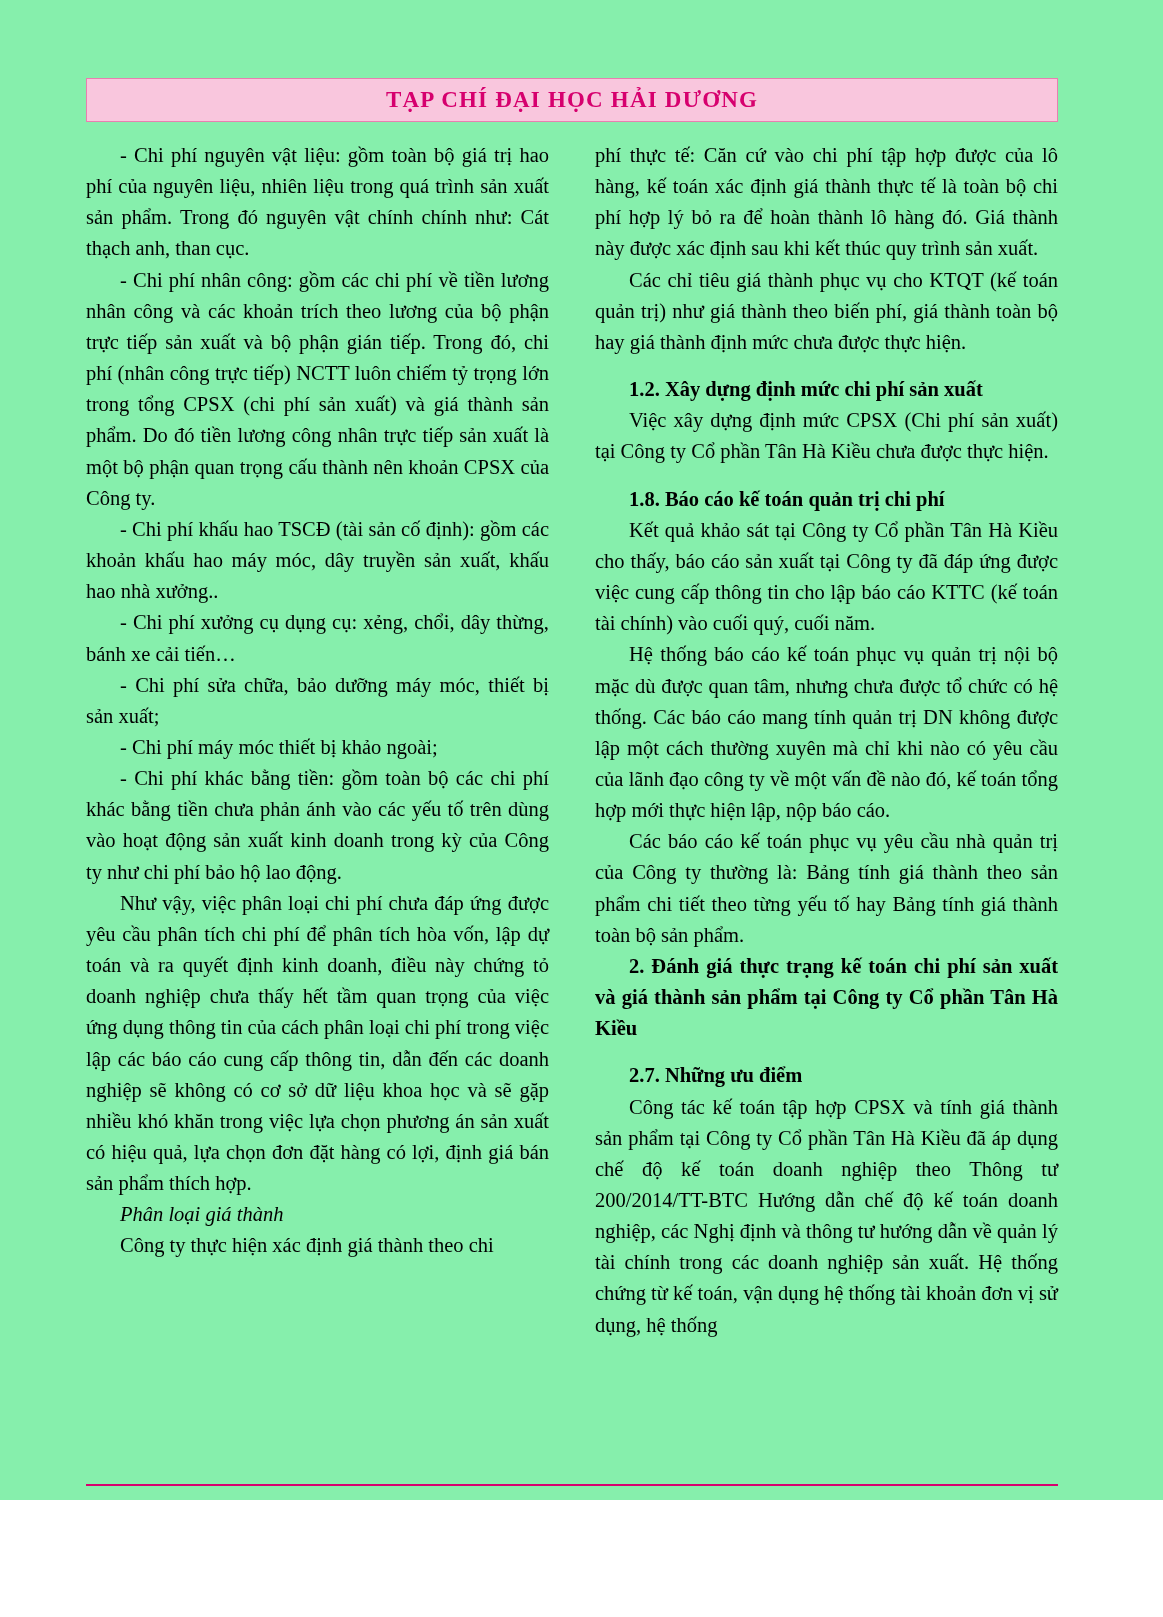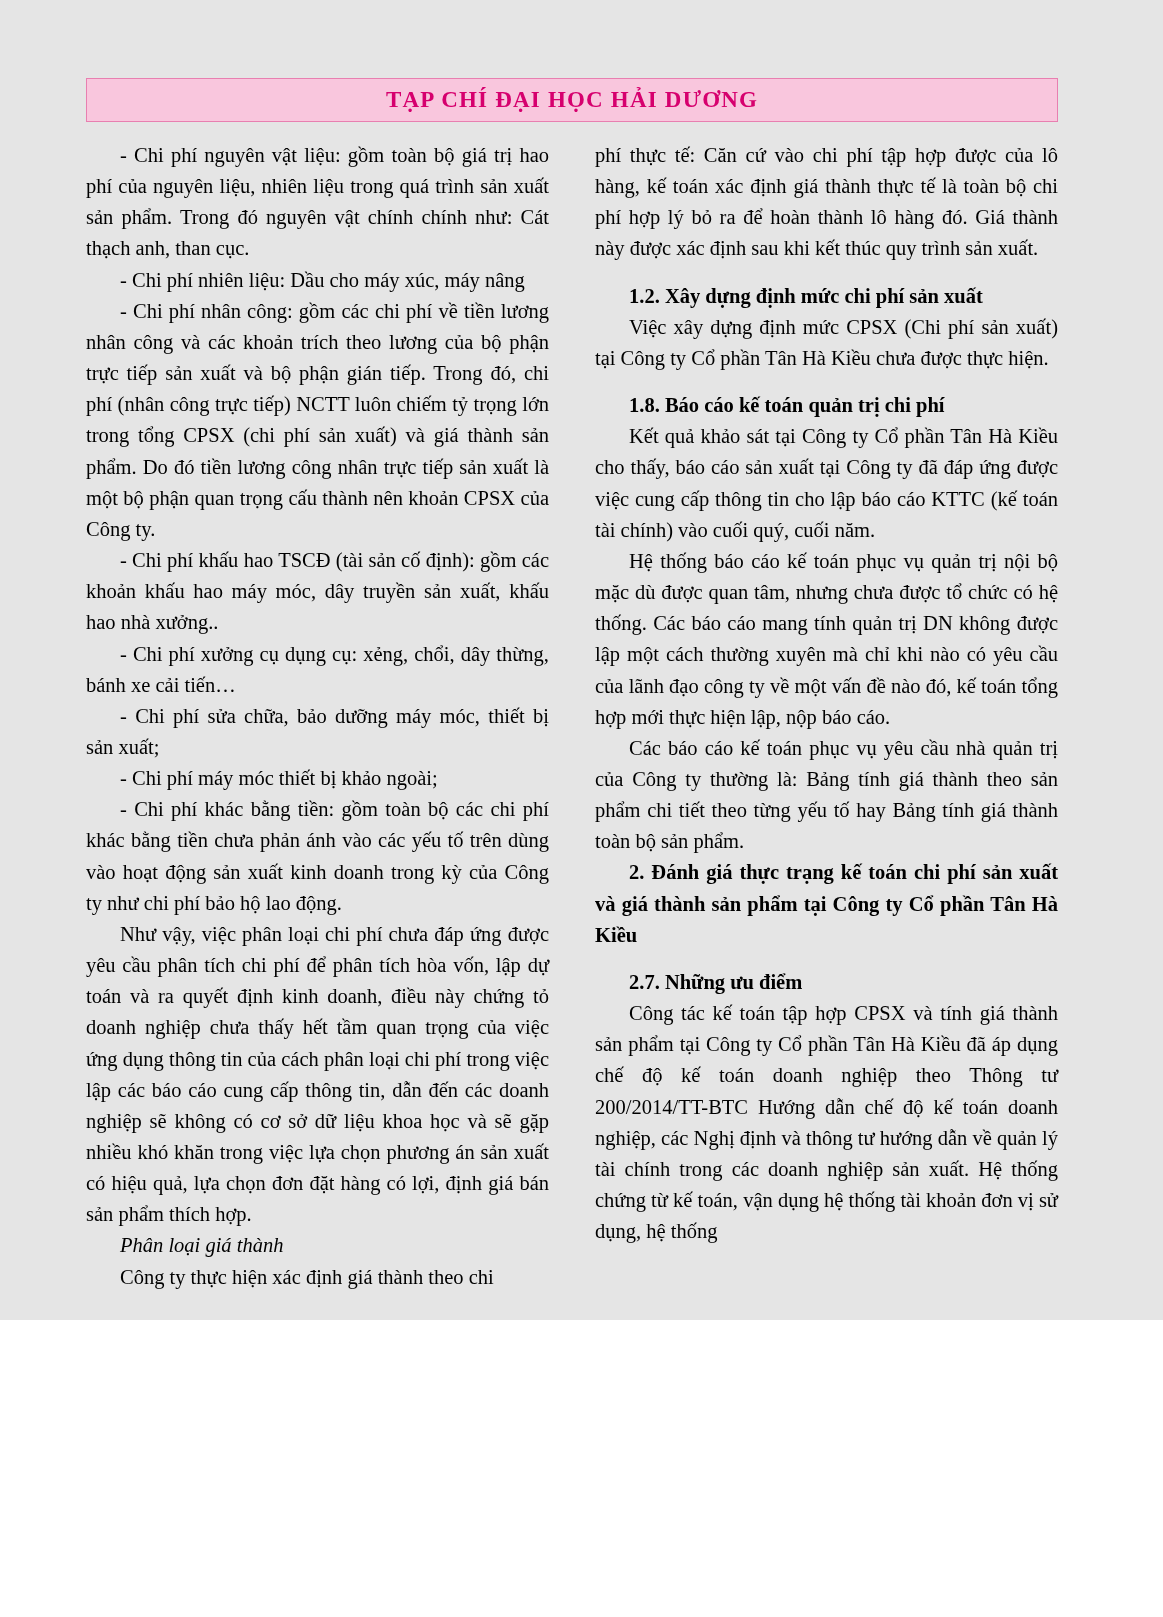--- a/index.html
+++ b/index.html
@@ -3,22 +3,22 @@
 <meta charset="utf-8">
 <style>
   html, body {
     margin: 0;
     padding: 0;
     background: #ffffff;
   }
   .page {
     position: relative;
     width: 1163px;
-    height: 1320px;
-    background: #e5e5e5;
+    height: 1500px;
+    background: #86efac;
     font-family: "Liberation Serif", serif;
     color: #000000;
     box-sizing: border-box;
   }
   .header-banner {
     position: absolute;
     left: 86px;
     top: 78px;
     width: 972px;
     height: 44px;
@@ -127,34 +127,34 @@
 
 <div class="page">
 
   <div class="header-banner">
     <div class="header-title">TẠP CHÍ ĐẠI HỌC HẢI DƯƠNG</div>
   </div>
 
   <div class="columns">
     <div class="col">
       <p>- Chi phí nguyên vật liệu: gồm toàn bộ giá trị hao phí của nguyên liệu, nhiên liệu trong quá trình sản xuất sản phẩm. Trong đó nguyên vật chính chính như: Cát thạch anh, than cục.</p>
-      <p>- Chi phí nhiên liệu: Dầu cho máy xúc, máy nâng</p>
       <p>- Chi phí nhân công: gồm các chi phí về tiền lương nhân công và các khoản trích theo lương của bộ phận trực tiếp sản xuất và bộ phận gián tiếp. Trong đó, chi phí (nhân công trực tiếp) NCTT luôn chiếm tỷ trọng lớn trong tổng CPSX (chi phí sản xuất) và giá thành sản phẩm. Do đó tiền lương công nhân trực tiếp sản xuất là một bộ phận quan trọng cấu thành nên khoản CPSX của Công ty.</p>
       <p>- Chi phí khấu hao TSCĐ (tài sản cố định): gồm các khoản khấu hao máy móc, dây truyền sản xuất, khấu hao nhà xưởng..</p>
       <p>- Chi phí xưởng cụ dụng cụ: xẻng, chổi, dây thừng, bánh xe cải tiến…</p>
       <p>- Chi phí sửa chữa, bảo dưỡng máy móc, thiết bị sản xuất;</p>
       <p>- Chi phí máy móc thiết bị khảo ngoài;</p>
       <p>- Chi phí khác bằng tiền: gồm toàn bộ các chi phí khác bằng tiền chưa phản ánh vào các yếu tố trên dùng vào hoạt động sản xuất kinh doanh trong kỳ của Công ty như chi phí bảo hộ lao động.</p>
       <p>Như vậy, việc phân loại chi phí chưa đáp ứng được yêu cầu phân tích chi phí để phân tích hòa vốn, lập dự toán và ra quyết định kinh doanh, điều này chứng tỏ doanh nghiệp chưa thấy hết tầm quan trọng của việc ứng dụng thông tin của cách phân loại chi phí trong việc lập các báo cáo cung cấp thông tin, dẫn đến các doanh nghiệp sẽ không có cơ sở dữ liệu khoa học và sẽ gặp nhiều khó khăn trong việc lựa chọn phương án sản xuất có hiệu quả, lựa chọn đơn đặt hàng có lợi, định giá bán sản phẩm thích hợp.</p>
       <p class="italic-plain">Phân loại giá thành</p>
       <p>Công ty thực hiện xác định giá thành theo chi</p>
     </div>
 
     <div class="col">
       <p class="noindent">phí thực tế: Căn cứ vào chi phí tập hợp được của lô hàng, kế toán xác định giá thành thực tế là toàn bộ chi phí hợp lý bỏ ra để hoàn thành lô hàng đó. Giá thành này được xác định sau khi kết thúc quy trình sản xuất.</p>
+      <p>Các chỉ tiêu giá thành phục vụ cho KTQT (kế toán quản trị) như giá thành theo biến phí, giá thành toàn bộ hay giá thành định mức chưa được thực hiện.</p>
       <p class="heading-italic">1.2. Xây dựng định mức chi phí sản xuất</p>
       <p>Việc xây dựng định mức CPSX (Chi phí sản xuất) tại Công ty Cổ phần Tân Hà Kiều chưa được thực hiện.</p>
       <p class="heading-italic">1.8. Báo cáo kế toán quản trị chi phí</p>
       <p>Kết quả khảo sát tại Công ty Cổ phần Tân Hà Kiều cho thấy, báo cáo sản xuất tại Công ty đã đáp ứng được việc cung cấp thông tin cho lập báo cáo KTTC (kế toán tài chính) vào cuối quý, cuối năm.</p>
       <p>Hệ thống báo cáo kế toán phục vụ quản trị nội bộ mặc dù được quan tâm, nhưng chưa được tổ chức có hệ thống. Các báo cáo mang tính quản trị DN không được lập một cách thường xuyên mà chỉ khi nào có yêu cầu của lãnh đạo công ty về một vấn đề nào đó, kế toán tổng hợp mới thực hiện lập, nộp báo cáo.</p>
       <p>Các báo cáo kế toán phục vụ yêu cầu nhà quản trị của Công ty thường là:  Bảng tính giá thành theo sản phẩm chi tiết theo từng yếu tố hay Bảng tính giá thành toàn bộ sản phẩm.</p>
       <p class="heading-bold">2. Đánh giá thực trạng kế toán chi phí sản xuất và giá thành sản phẩm tại Công ty Cổ phần Tân Hà Kiều</p>
       <p class="heading-italic">2.7. Những ưu điểm</p>
       <p>Công tác kế toán tập hợp CPSX và tính giá thành sản phẩm tại Công ty Cổ phần Tân Hà Kiều đã áp dụng chế độ kế toán doanh nghiệp theo Thông tư 200/2014/TT-BTC Hướng dẫn chế độ kế toán doanh nghiệp, các Nghị định và thông tư hướng dẫn về quản lý tài chính trong các doanh nghiệp sản xuất. Hệ thống chứng từ kế toán, vận dụng hệ thống tài khoản đơn vị sử dụng, hệ thống</p>
     </div>

